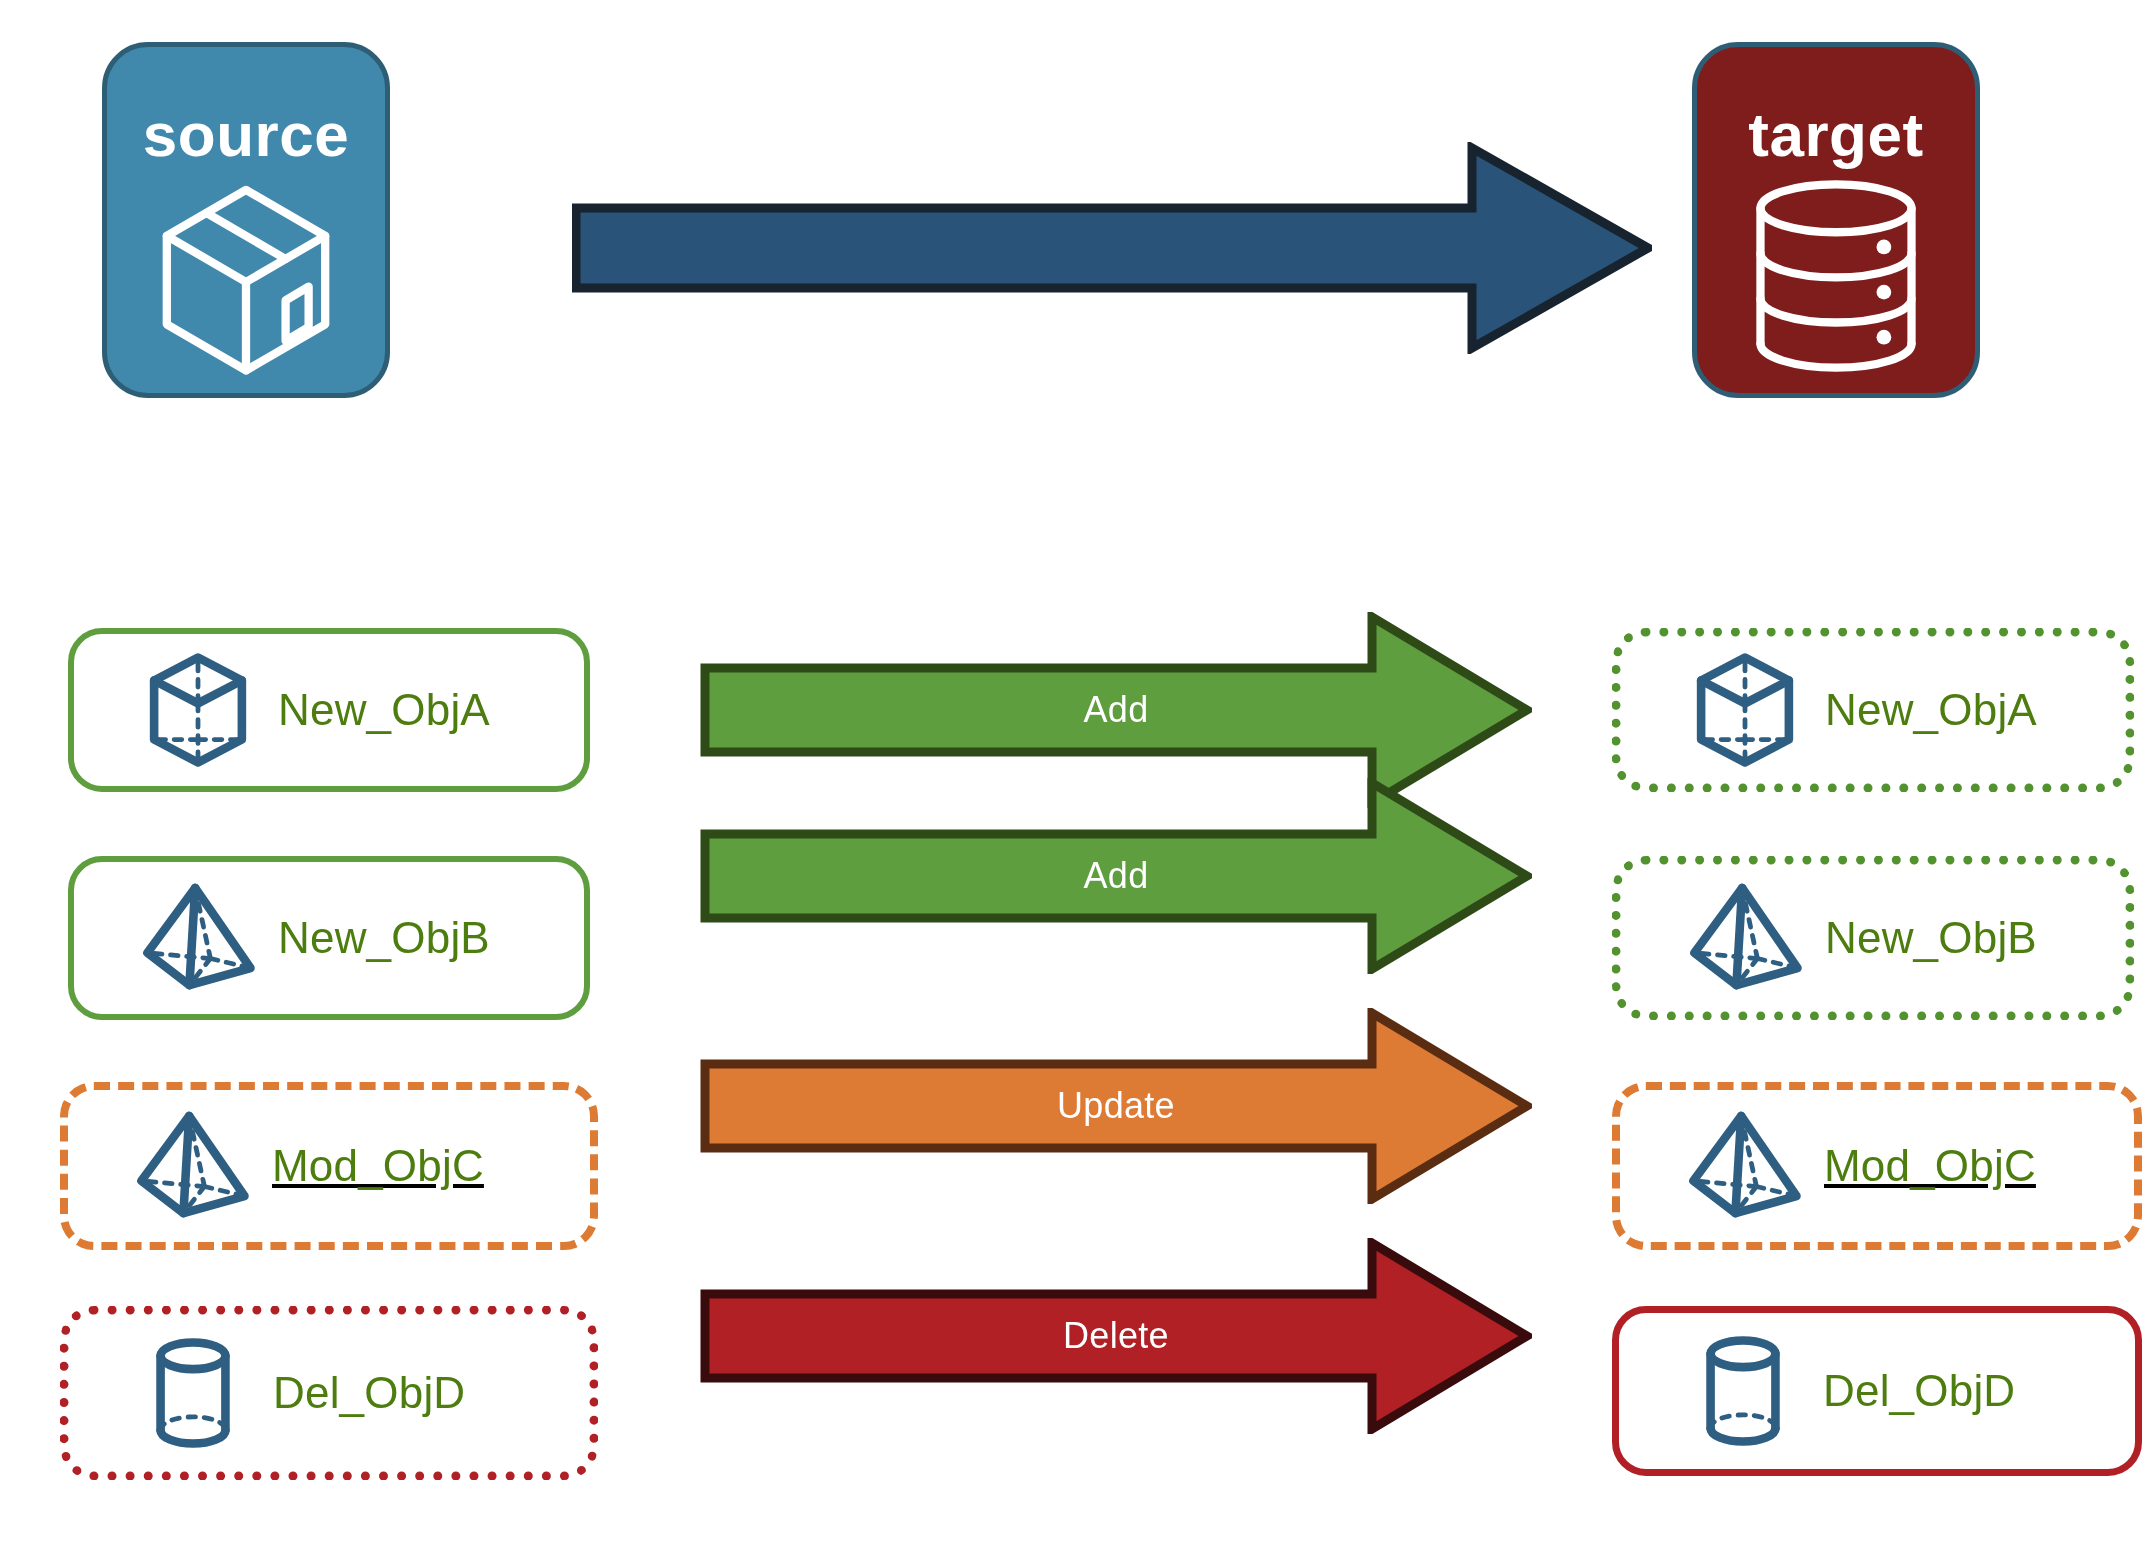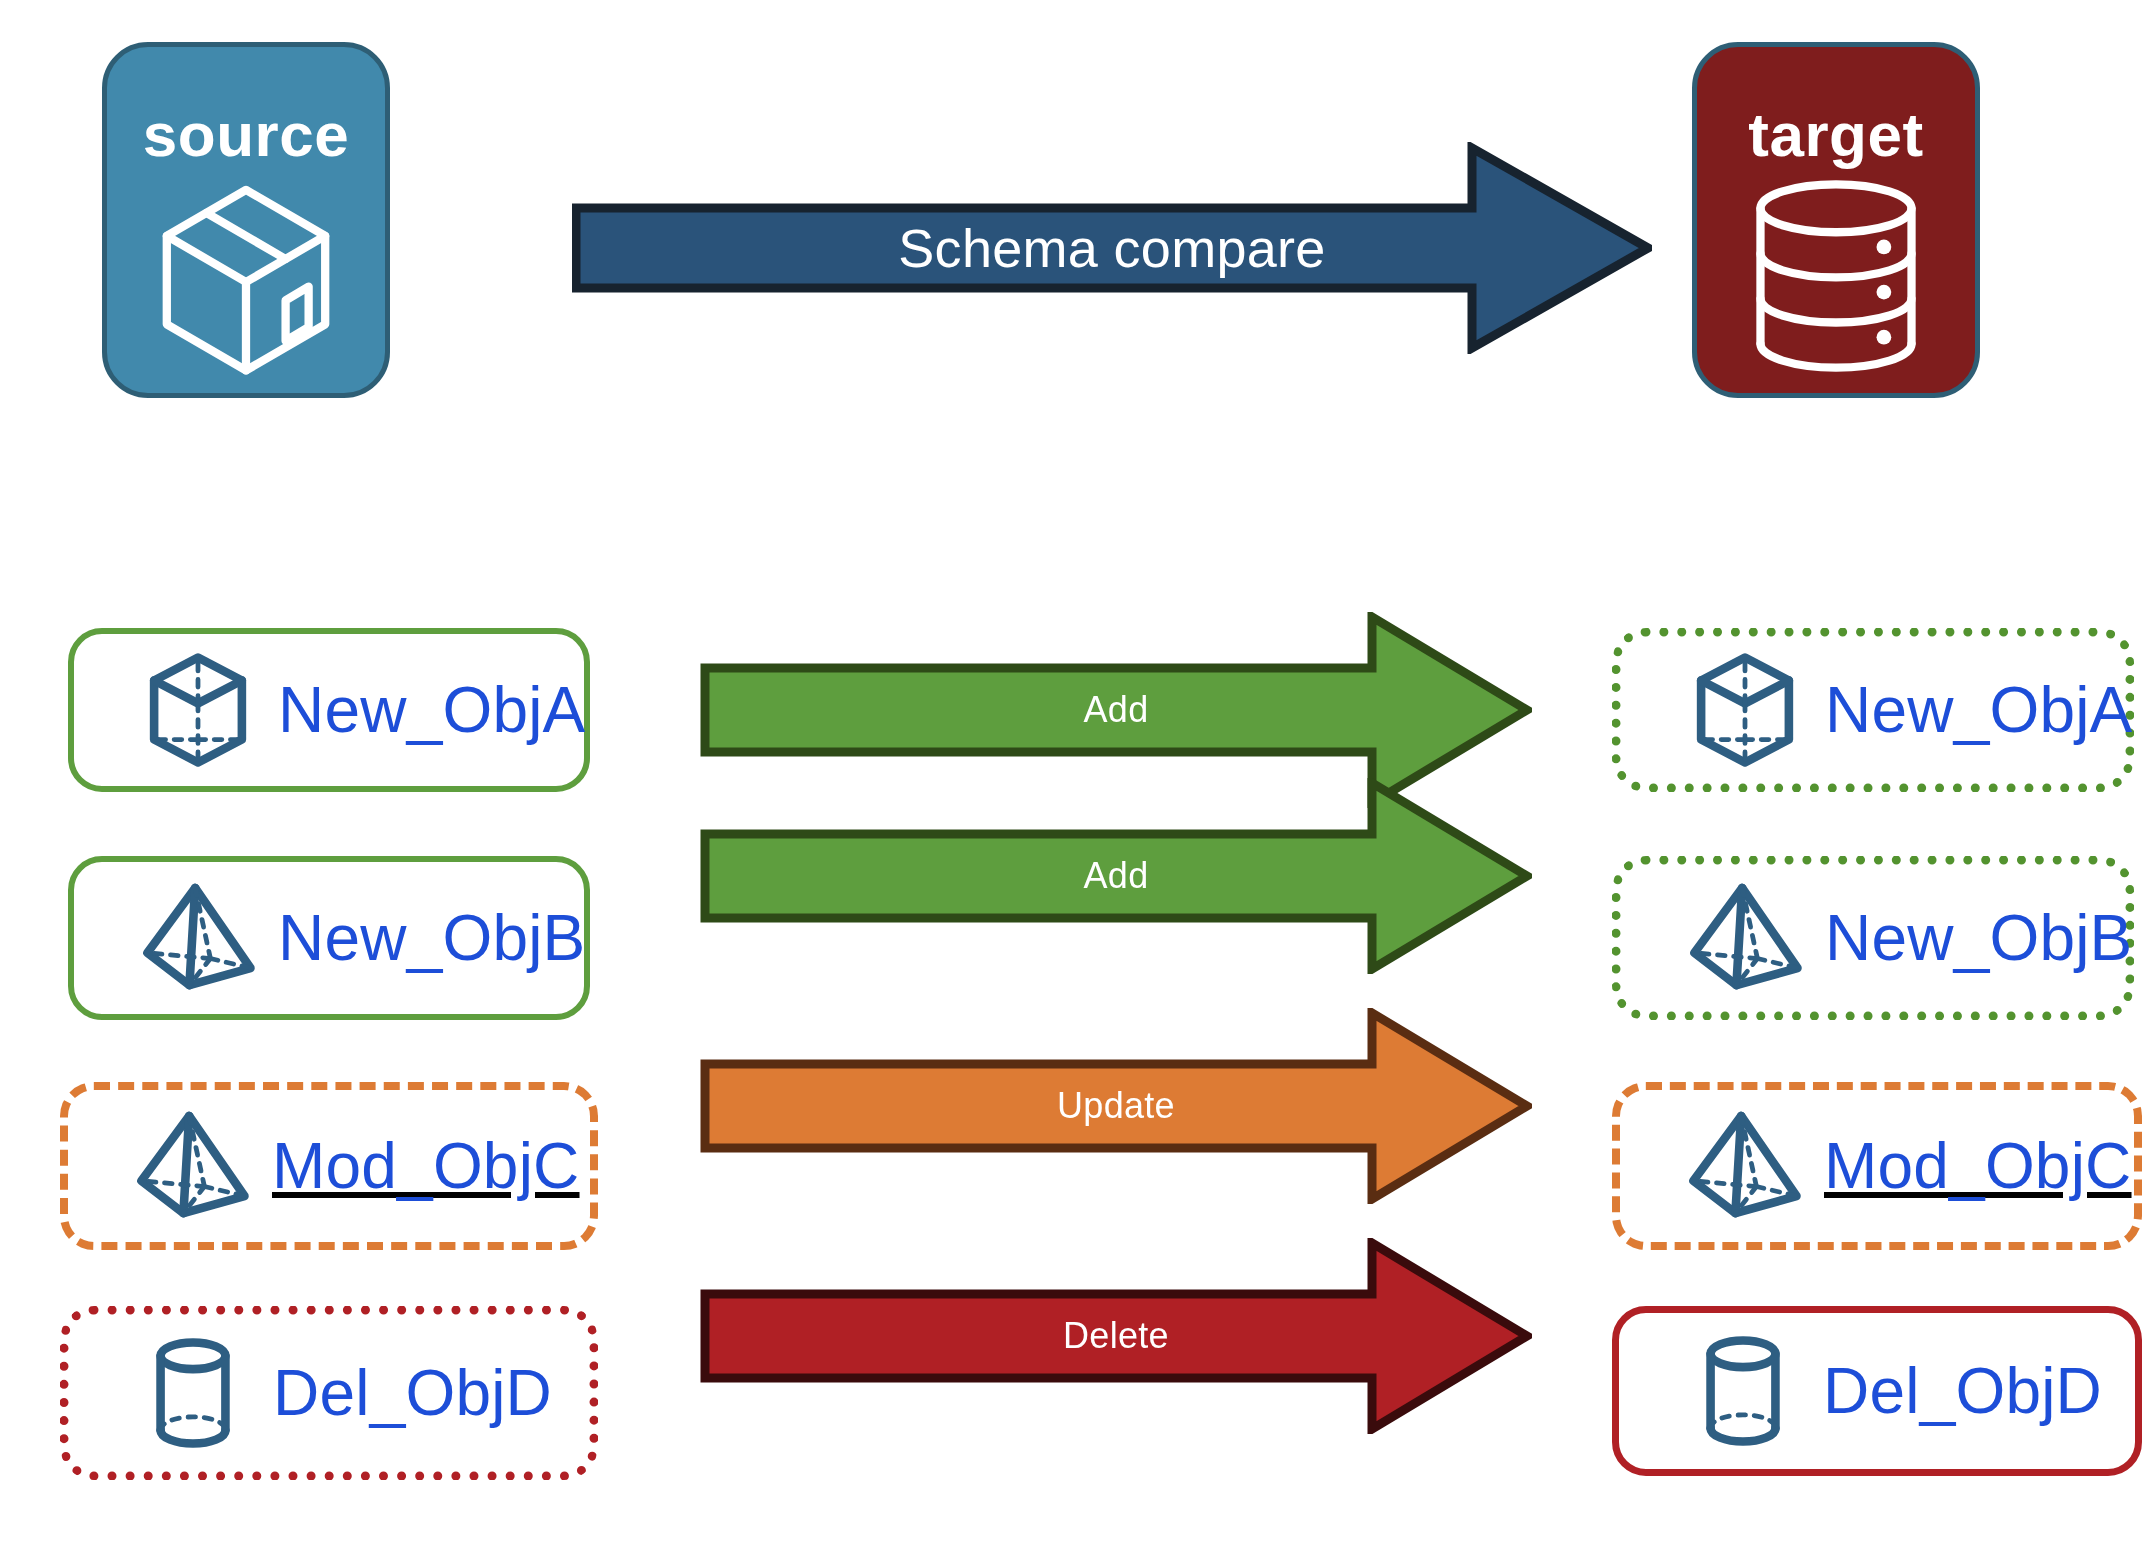--- a/index.html
+++ b/index.html
@@ -11,21 +11,21 @@
   .endpoint{position:absolute;border-radius:46px;box-sizing:border-box;}
   .endpoint .cap{position:absolute;left:0;right:0;top:52px;text-align:center;
       color:#ffffff;font-size:62px;font-weight:bold;letter-spacing:.5px;}
   .endpoint .art{position:absolute;left:0;right:0;top:130px;bottom:18px;}
 
   
   .objbox{position:absolute;box-sizing:border-box;background:#ffffff;
       border-radius:34px;display:flex;align-items:center;}
   .objbox .ico{width:124px;height:124px;margin-left:62px;flex:0 0 auto;
       display:flex;align-items:center;justify-content:center;}
-  .objbox .lbl{margin-left:18px;font-size:64px;color:#1d4ed8;
+  .objbox .lbl{margin-left:18px;font-size:44px;color:#4d7c0f;
       white-space:nowrap;letter-spacing:.2px;}
 
   .b-solid-green {border:6px solid #5E9E3E;}
   .b-dotted-green{border:9px dotted #53932F;}
   .b-dashed-orange{border:8px dashed #DD7B34;text-decoration:underline;}
   .b-dotted-red  {border:9px dotted #B02025;}
   .b-solid-red   {border:7px solid #B02025;}
 
   
   .arrow{position:absolute;}
@@ -52,21 +52,20 @@
           <path d="M143 134 L143 178 L168 163 L168 119 Z"></path>
         </g>
       </svg>
     </div>
   </div>
 
   <div class="arrow big" style="left:548px;top:142px;width:1080px;height:212px;">
     <svg viewBox="0 0 1080 212" preserveAspectRatio="none">
       <path d="M4 66 L900 66 L900 6 L1076 106 L900 206 L900 146 L4 146 Z" fill="#2A537A" stroke="#17232F" stroke-width="9" stroke-linejoin="miter"></path>
     </svg>
-    <div class="atxt">Schema compare</div>
   </div>
 
   <div class="endpoint" style="left:1668px;top:42px;width:288px;height:356px;background:#7f1d1d;border:5px solid #2E5E75;">
     <div class="cap">target</div>
     <div class="art">
       <svg viewBox="0 0 200 215" preserveAspectRatio="xMidYMid meet" style="width:100%;height:100%;">
         <g fill="none" stroke="#ffffff" stroke-width="9" stroke-linejoin="round" stroke-linecap="round">
           <ellipse cx="100" cy="34" rx="82" ry="26"></ellipse>
           <path d="M18 34 L18 181"></path>
           <path d="M182 34 L182 181"></path>

